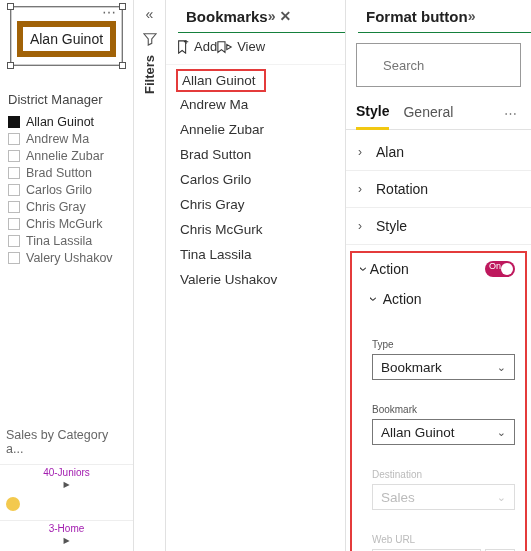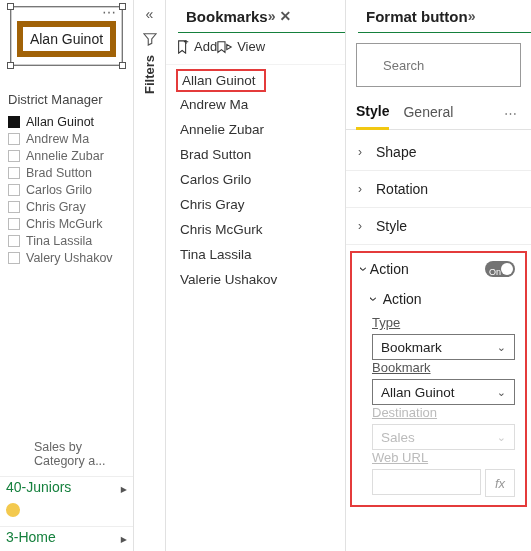--- a/index.html
+++ b/index.html
@@ -93,31 +93,31 @@
     padding: 0 0 4px 0;
     box-sizing: border-box;
   }
   .sales-row {
     display: flex;
     justify-content: space-between;
     align-items: center;
     padding: 2px 6px;
     font-size: 12.5px;
     color: #666;
-    margin-left: 28px;
   }
   .page-row {
     display: flex;
     justify-content: space-between;
     align-items: center;
     padding: 2px 6px;
-    font-size: 14px;
-    color: #15803d;
+    font-size: 10px;
+    color: #a21caf;
     border-top: 1px solid #eee;
     margin-top: 6px;
+    flex-direction: column;
   }
   .arrow-right::after {
     content: "▶";
     font-size: 8px;
     color: #555;
   }
   .dot {
     width: 14px;
     height: 14px;
     background: #f3c94e;
@@ -289,24 +289,24 @@
     display: flex;
     justify-content: space-between;
     align-items: center;
     padding: 8px 10px 4px 10px;
     font-size: 14px;
   }
   .toggle {
     width: 30px;
     height: 16px;
     border-radius: 8px;
-    background: #737373;
-    position: relative;
-    display: flex;
-    align-items: flex-end;
+    background: #be185d;
+    position: relative;
+    display: flex;
+    align-items: flex-start;
     color: #fff;
     font-size: 9px;
     padding-left: 4px;
     box-sizing: border-box;
   }
   .toggle .knob {
     width: 12px;
     height: 12px;
     border-radius: 50%;
     background: #fff;
@@ -318,24 +318,23 @@
     padding: 10px 10px 4px 20px;
     font-size: 14px;
     display: flex;
     align-items: center;
     gap: 6px;
   }
   .form-group {
     padding: 4px 10px 0 20px;
   }
   .form-label {
-    font-size: 13px;
-    color: #555;
-    margin: 0 0 4px 0;
-    text-decoration: underline;
+    font-size: 10px;
+    color: #555;
+    margin: 24px 0 4px 0;
   }
   .form-label.disabled { color: #bbb; }
   .select {
     display: flex;
     justify-content: space-between;
     align-items: center;
     border: 1px solid #777;
     padding: 4px 8px;
     font-size: 13.5px;
     height: 26px;
@@ -505,21 +504,21 @@
 
     <div class="tabs">
       <div class="tab active">Style</div>
       <div class="tab">General</div>
       <div class="tab-more">⋯</div>
     </div>
 
     <div class="acc-list">
       <div class="acc">
         <span class="chev">›</span>
-        <span>Shape</span>
+        <span>Alan</span>
       </div>
       <div class="acc">
         <span class="chev">›</span>
         <span>Rotation</span>
       </div>
       <div class="acc">
         <span class="chev">›</span>
         <span>Style</span>
       </div>
     </div>

